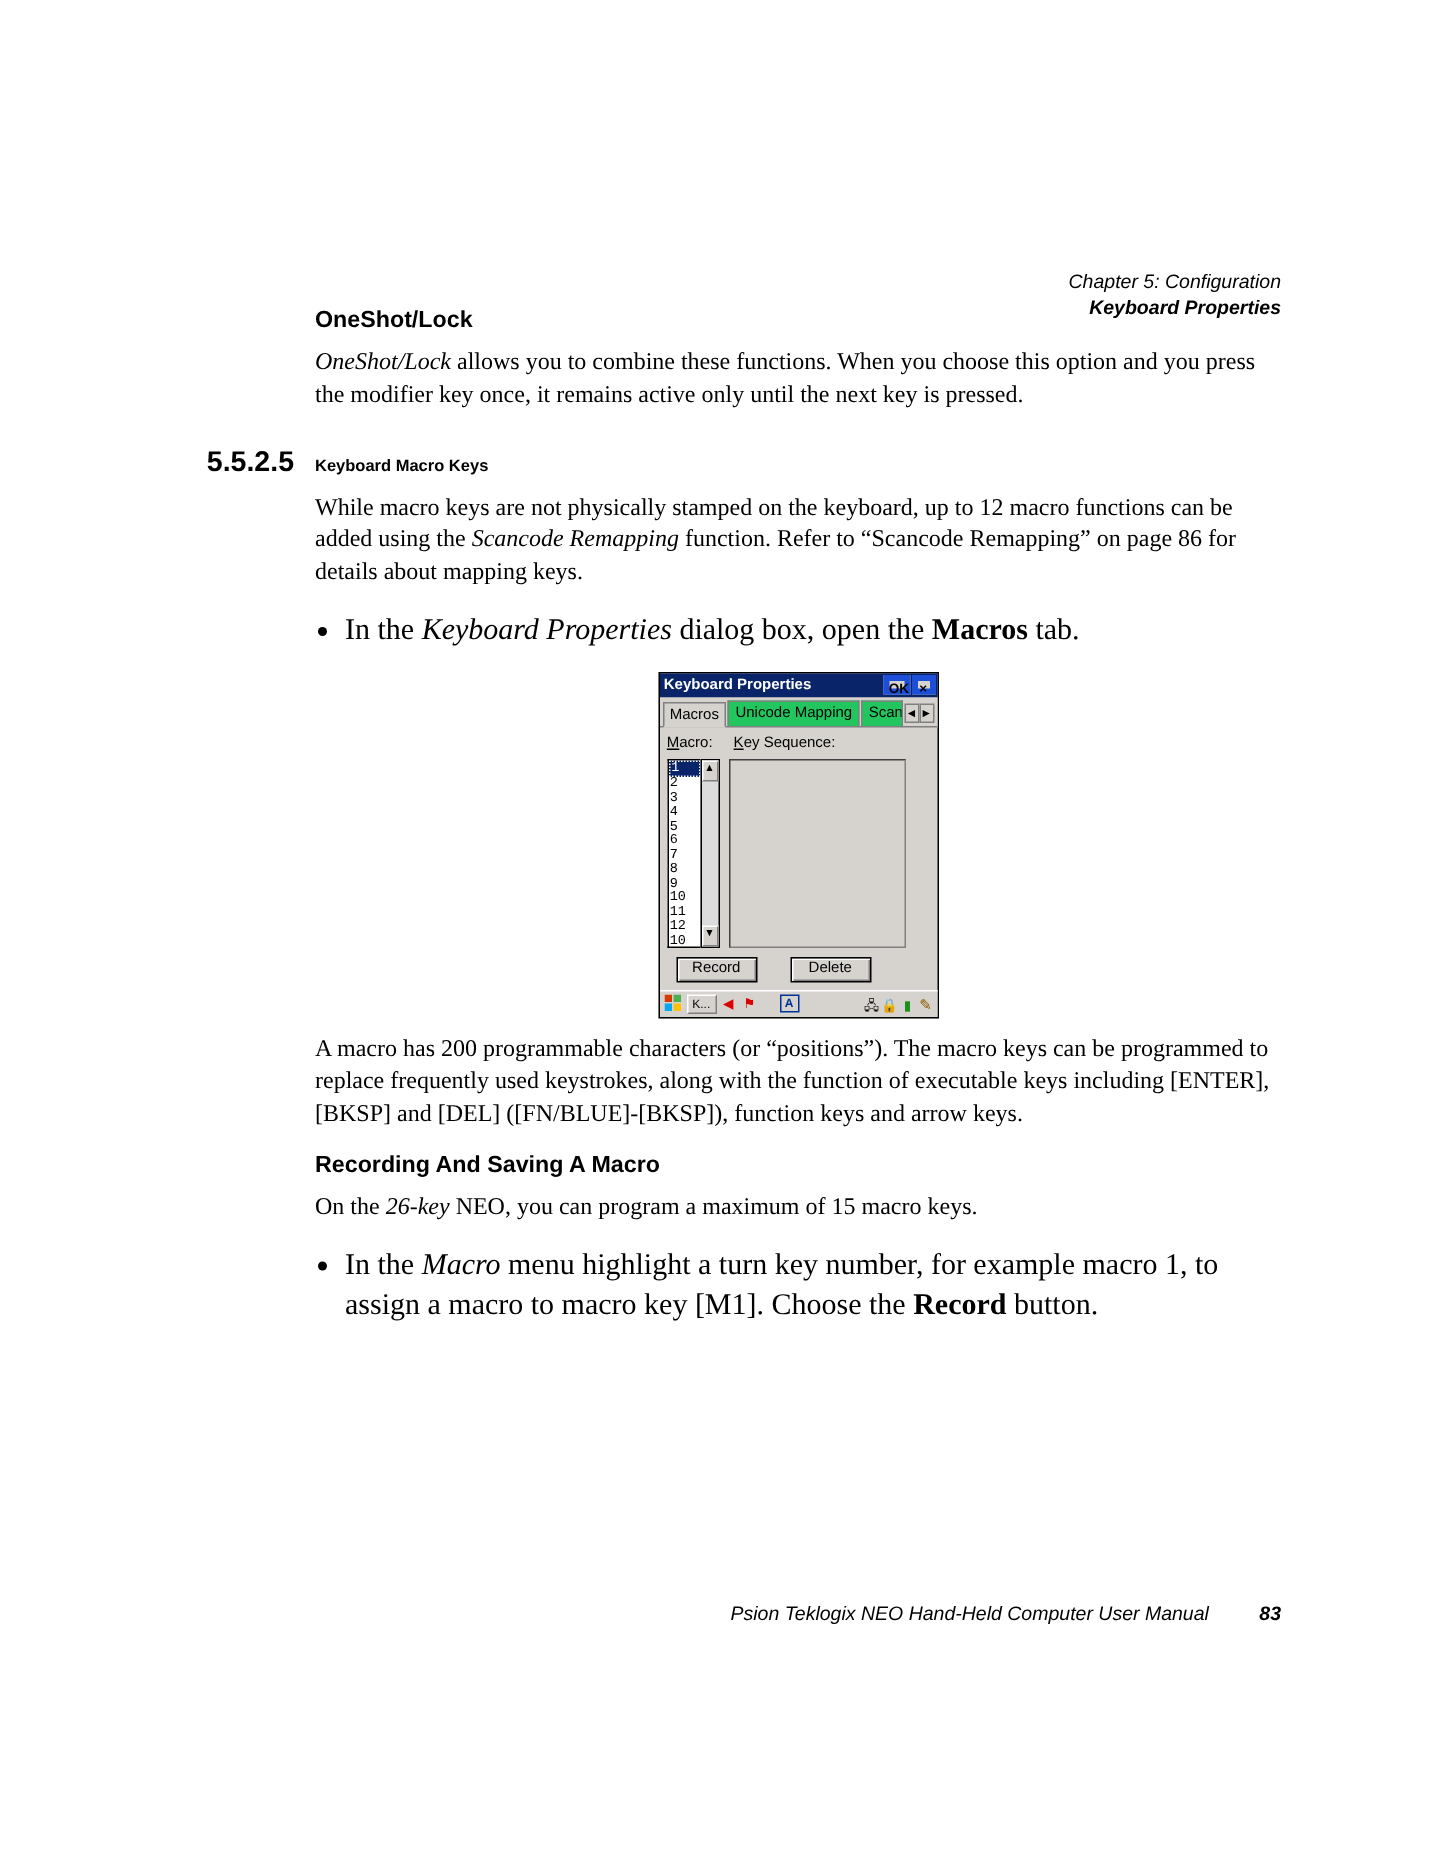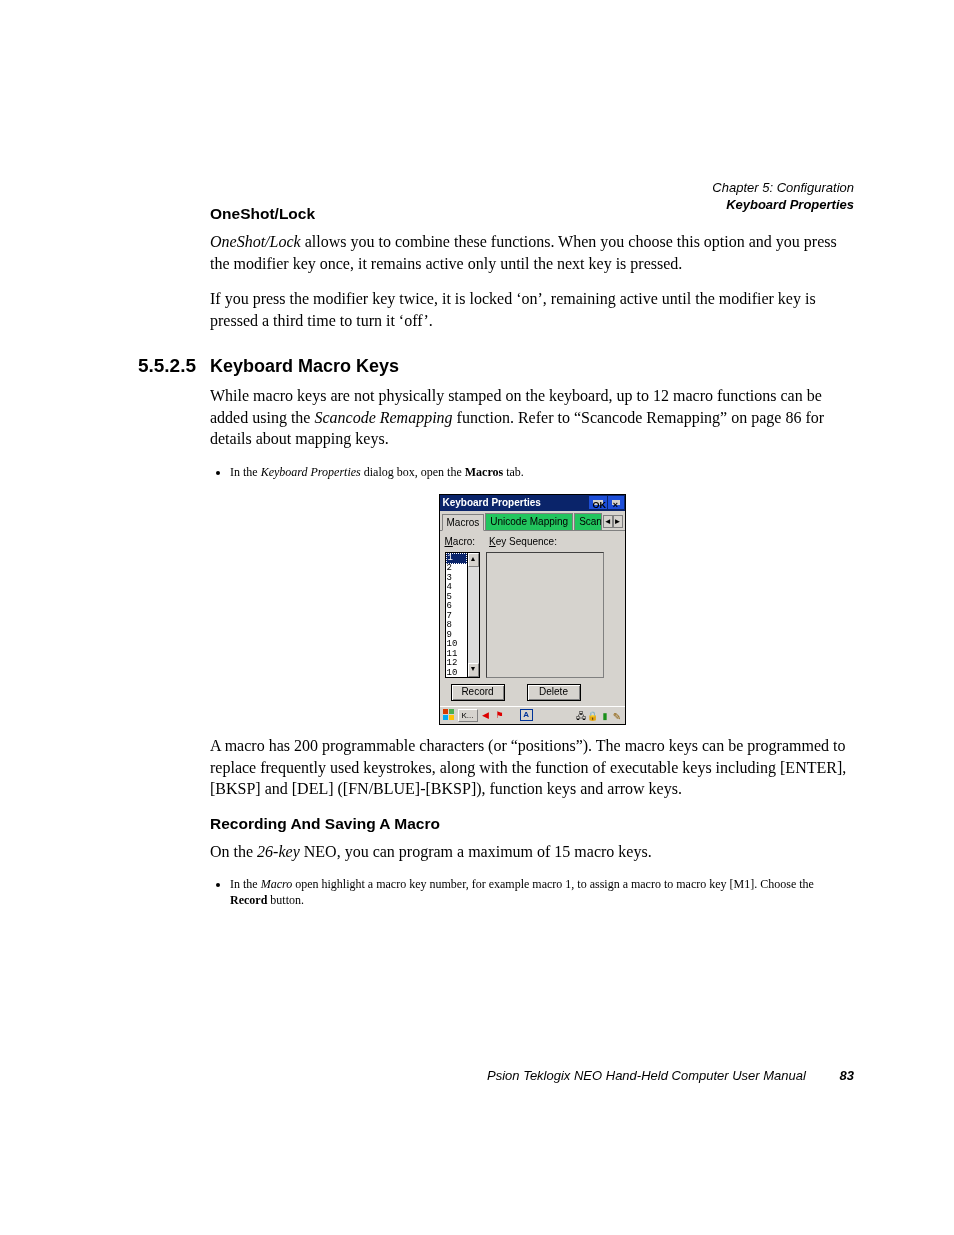--- a/index.html
+++ b/index.html
@@ -55,35 +55,35 @@
     text-align: right;
     padding-right: 14px;
     box-sizing: border-box;
     font-family: "Segoe UI", "Trebuchet MS", Verdana, sans-serif;
     font-weight: bold;
     font-size: 19px;
   }
   .h-title {
     font-family: "Segoe UI", "Trebuchet MS", Verdana, sans-serif;
     font-weight: bold;
-    font-size: 18px;
+    font-size: 11px;
   }
   p.body {
     margin: 0 0 14px 0;
     font-size: 16px;
   }
   .italic { font-style: italic; }
   .bold { font-weight: bold; }
   ul.bullets {
     margin: 0 0 14px 0;
     padding-left: 20px;
   }
   ul.bullets li {
     margin-bottom: 4px;
-    font-size: 12px;
+    font-size: 20px;
   }
   .dialog-fig {
     display: flex;
     justify-content: center;
     margin: 6px 0 10px 0;
   }
   .dialog {
     width: 185px;
     border: 1px solid #000;
     background: #d6d3ce;
@@ -307,21 +307,20 @@
     <div class="ch">Chapter 5: Configuration</div>
     <div class="sec">Keyboard Properties</div>
   </div>
 
   <div class="content">
 
     <div class="sans-h h-sub">OneShot/Lock</div>
     <p class="body">
       <span class="italic">OneShot/Lock</span><span> allows you to combine these functions. When you choose this option and you press the modifier key once, it remains active only until the next key is pressed.</span>
     </p>
-    <p class="body">If you press the modifier key twice, it is locked ‘on’, remaining active until the modifier key is pressed a third time to turn it ‘off’.</p>
 
     <div class="h-numbered-row">
       <div class="h-num">5.5.2.5</div>
       <div class="h-title">Keyboard Macro Keys</div>
     </div>
     <p class="body">
       <span>While macro keys are not physically stamped on the keyboard, up to 12 macro functions can be added using the </span><span class="italic">Scancode Remapping</span><span> function. Refer to “Scancode Remapping” on page 86 for details about mapping keys.</span>
     </p>
     <ul class="bullets">
       <li>
@@ -403,21 +402,21 @@
     </div>
 
     <p class="body">A macro has 200 programmable characters (or “positions”). The macro keys can be programmed to replace frequently used keystrokes, along with the function of executable keys including [ENTER], [BKSP] and [DEL] ([FN/BLUE]-[BKSP]), function keys and arrow keys.</p>
 
     <div class="sans-h h-sub" style="margin-top:6px">Recording And Saving A Macro</div>
     <p class="body">
       <span>On the </span><span class="italic">26-key</span><span> NEO, you can program a maximum of 15 macro keys.</span>
     </p>
     <ul class="bullets">
       <li>
-        <span>In the </span><span class="italic">Macro</span><span> open highlight a macro key number, for example macro 1, to assign a macro to macro key [M1]. Choose the </span><span class="bold">Record</span><span> button.</span>
+        <span>In the </span><span class="italic">Macro</span><span> menu highlight a turn key number, for example macro 1, to assign a macro to macro key [M1]. Choose the </span><span class="bold">Record</span><span> button.</span>
       </li>
     </ul>
 
   </div>
 
   <div class="footer">
     <span>Psion Teklogix NEO Hand-Held Computer User Manual</span>
     <span class="pg">83</span>
   </div>
 </div>

